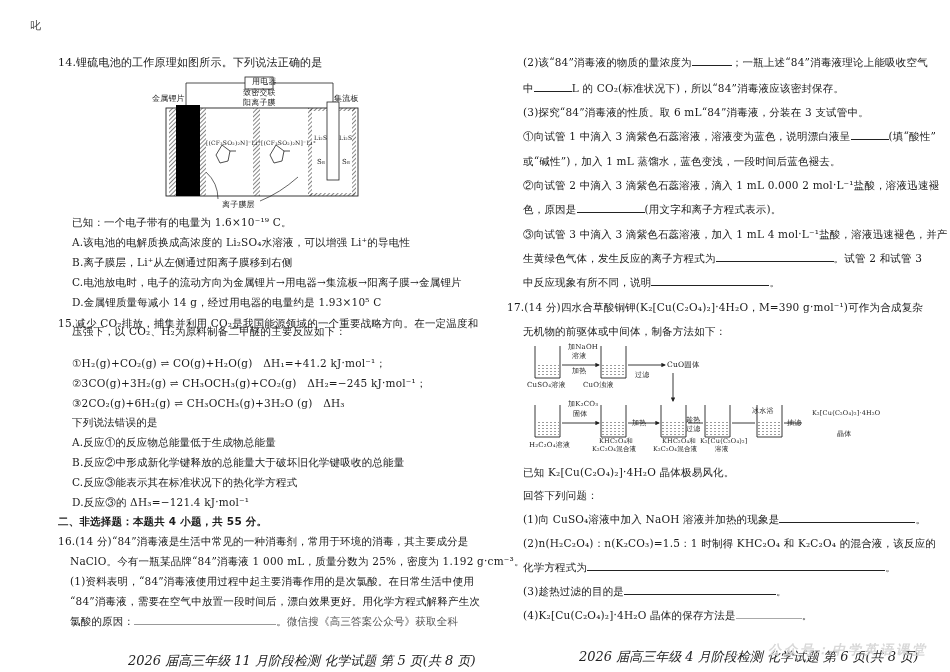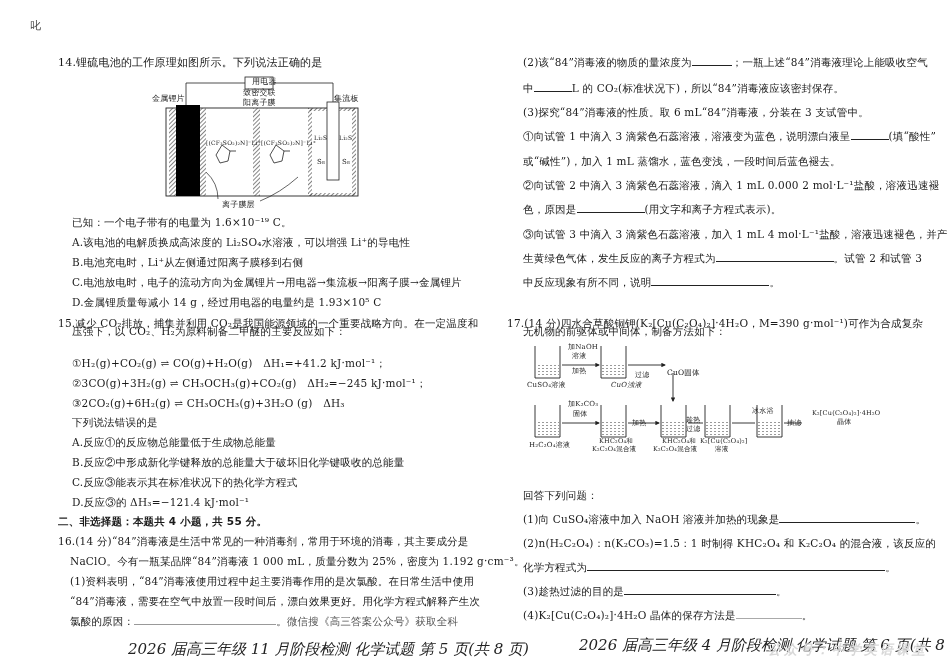--- a/index.html
+++ b/index.html
@@ -5,21 +5,21 @@
   * { margin: 0; padding: 0; box-sizing: border-box; }
   html, body { width: 950px; height: 672px; background: #ffffff; overflow: hidden; }
   body { position: relative; font-family: "DejaVu Serif", "Liberation Serif", serif; color: #1a1a1a; }
   .page { position: absolute; top: 0; height: 672px; }
   .page-left { left: 0; width: 475px; }
   .page-right { left: 475px; width: 475px; }
   .line { position: absolute; font-size: 10.5px; line-height: 14px; white-space: nowrap; letter-spacing: 0.2px; }
   .corner-mark { position: absolute; left: 30px; top: 18px; font-size: 11px; color: #444; }
   .blank { display: inline-block; border-bottom: 1px solid #222; height: 11px; vertical-align: baseline; }
   .bold { font-weight: bold; font-family: "DejaVu Sans", "Liberation Sans", sans-serif; }
-  .footer { position: absolute; font-size: 15px; font-style: italic; white-space: nowrap; color: #222; }
+  .footer { position: absolute; font-size: 13px; font-style: italic; white-space: nowrap; color: #222; margin-top: 12px; }
   .watermark { position: absolute; font-size: 13px; color: #d8d8d8; font-style: italic; white-space: nowrap; letter-spacing: 3px; font-weight: bold; }
   .gray-note { color: #555; }
   .diagram { position: absolute; }
 </style>
 </head>
 <body>
 
 <div class="corner-mark">叱</div>
 
 <div class="page page-left">
@@ -64,21 +64,21 @@
   <div class="line" style="left:206px;top:136px;font-size:6px;">[(CF₃SO₂)₂N]⁻Li⁺</div>
   <div class="line" style="left:261px;top:136px;font-size:6px;">[(CF₃SO₂)₂N]⁻Li⁺</div>
   <div class="line" style="left:314px;top:131px;font-size:6px;">Li₂S</div>
   <div class="line" style="left:339px;top:131px;font-size:6px;">Li₂S</div>
   <div class="line" style="left:317px;top:155px;font-size:7px;">S₈</div>
   <div class="line" style="left:342px;top:155px;font-size:7px;">S₈</div>
   <div class="line" style="left:222px;top:198px;font-size:8px;">离子膜层</div>
 
   <div class="line" style="left:72px;top:215px;">已知：一个电子带有的电量为 1.6×10⁻¹⁹ C。</div>
   <div class="line" style="left:72px;top:235px;">A.该电池的电解质换成高浓度的 Li₂SO₄水溶液，可以增强 Li⁺的导电性</div>
-  <div class="line" style="left:72px;top:255px;">B.电池充电时，Li⁺从左侧通过阳离子膜移到右侧</div>
+  <div class="line" style="left:72px;top:255px;">B.离子膜层，Li⁺从左侧通过阳离子膜移到右侧</div>
   <div class="line" style="left:72px;top:275px;">C.电池放电时，电子的流动方向为金属锂片→用电器→集流板→阳离子膜→金属锂片</div>
   <div class="line" style="left:72px;top:295px;">D.金属锂质量每减小 14 g，经过用电器的电量约是 1.93×10⁵ C</div>
 
   <div class="line" style="left:58px;top:316px;">15.减少 CO₂排放，捕集并利用 CO₂是我国能源领域的一个重要战略方向。在一定温度和</div>
   <div class="line" style="left:72px;top:324px;">压强下，以 CO₂、H₂为原料制备二甲醚的主要反应如下：</div>
   <div class="line" style="left:72px;top:356px;">①H₂(g)+CO₂(g) ⇌ CO(g)+H₂O(g)　ΔH₁=+41.2 kJ·mol⁻¹；</div>
   <div class="line" style="left:72px;top:376px;">②3CO(g)+3H₂(g) ⇌ CH₃OCH₃(g)+CO₂(g)　ΔH₂=−245 kJ·mol⁻¹；</div>
   <div class="line" style="left:72px;top:396px;">③2CO₂(g)+6H₂(g) ⇌ CH₃OCH₃(g)+3H₂O (g)　ΔH₃</div>
   <div class="line" style="left:72px;top:415px;">下列说法错误的是</div>
   <div class="line" style="left:72px;top:435px;">A.反应①的反应物总能量低于生成物总能量</div>
@@ -113,21 +113,21 @@
   <div class="line" style="left:48px;top:202px;">
     <span>色，原因是</span><span class="blank" style="width:68px;"></span><span>(用文字和离子方程式表示)。</span>
   </div>
   <div class="line" style="left:48px;top:227px;">③向试管 3 中滴入 3 滴紫色石蕊溶液，加入 1 mL 4 mol·L⁻¹盐酸，溶液迅速褪色，并产</div>
   <div class="line" style="left:48px;top:251px;">
     <span>生黄绿色气体，发生反应的离子方程式为</span><span class="blank" style="width:118px;"></span><span>。试管 2 和试管 3</span>
   </div>
   <div class="line" style="left:48px;top:275px;">
     <span>中反应现象有所不同，说明</span><span class="blank" style="width:118px;"></span><span>。</span>
   </div>
-  <div class="line" style="left:32px;top:316px;">17.(14 分)四水合草酸铜钾(K₂[Cu(C₂O₄)₂]·4H₂O，M=390 g·mol⁻¹)可作为合成复杂</div>
+  <div class="line" style="left:32px;top:300px;">17.(14 分)四水合草酸铜钾(K₂[Cu(C₂O₄)₂]·4H₂O，M=390 g·mol⁻¹)可作为合成复杂</div>
   <div class="line" style="left:48px;top:324px;">无机物的前驱体或中间体，制备方法如下：</div>
 
   <svg class="diagram" style="left:55px;top:343px;" width="380" height="100" viewBox="0 0 380 100">
     <defs>
       <pattern id="dots" width="4" height="3" patternUnits="userSpaceOnUse">
         <line x1="0" y1="1.5" x2="2" y2="1.5" stroke="#555" stroke-width="0.6"></line>
       </pattern>
       <marker id="arr" markerWidth="5" markerHeight="5" refX="4" refY="2.5" orient="auto">
         <path d="M0,0 L5,2.5 L0,5 Z" fill="#222"></path>
       </marker>
@@ -157,40 +157,41 @@
       <line x1="98" y1="80" x2="129" y2="80" marker-end="url(#arr)"></line>
       <line x1="158" y1="80" x2="173" y2="80"></line>
       <line x1="202" y1="80" x2="225" y2="80"></line>
       <line x1="254" y1="80" x2="272" y2="80"></line>
     </g>
   </svg>
   <div class="line" style="left:52px;top:378px;font-size:7px;">CuSO₄溶液</div>
   <div class="line" style="left:93px;top:343px;font-size:7px;line-height:9px;">加NaOH</div>
   <div class="line" style="left:97px;top:352px;font-size:7px;line-height:9px;">溶液</div>
   <div class="line" style="left:97px;top:367px;font-size:7px;line-height:9px;">加热</div>
-  <div class="line" style="left:136px;top:378px;font-size:7px;font-style:italic;">CuO浊液</div>
+  <div class="line" style="left:108px;top:378px;font-size:7px;">CuO浊液</div>
   <div class="line" style="left:160px;top:368px;font-size:7px;">过滤</div>
-  <div class="line" style="left:192px;top:358px;font-size:7.5px;margin-top:8px;">CuO固体</div>
+  <div class="line" style="left:192px;top:358px;font-size:7.5px;">CuO固体</div>
   <div class="line" style="left:54px;top:438px;font-size:7px;">H₂C₂O₄溶液</div>
   <div class="line" style="left:93px;top:400px;font-size:7px;line-height:9px;">加K₂CO₃</div>
   <div class="line" style="left:98px;top:410px;font-size:7px;line-height:9px;">固体</div>
   <div class="line" style="left:124px;top:437px;font-size:6.5px;line-height:8px;">KHC₂O₄和</div>
   <div class="line" style="left:117px;top:445px;font-size:6.5px;line-height:8px;">K₂C₂O₄混合液</div>
   <div class="line" style="left:157px;top:416px;font-size:7px;">加热</div>
   <div class="line" style="left:187px;top:437px;font-size:6.5px;line-height:8px;">KHC₂O₄和</div>
   <div class="line" style="left:178px;top:445px;font-size:6.5px;line-height:8px;">K₂C₂O₄混合液</div>
   <div class="line" style="left:211px;top:416px;font-size:7px;line-height:9px;">趁热</div>
   <div class="line" style="left:211px;top:425px;font-size:7px;line-height:9px;">过滤</div>
   <div class="line" style="left:225px;top:437px;font-size:6.5px;line-height:8px;">K₂[Cu(C₂O₄)₂]</div>
   <div class="line" style="left:240px;top:445px;font-size:6.5px;line-height:8px;">溶液</div>
   <div class="line" style="left:259px;top:404px;font-size:7px;margin-left:18px;">冰水浴</div>
   <div class="line" style="left:312px;top:416px;font-size:7px;">抽滤</div>
   <div class="line" style="left:337px;top:409px;font-size:6.5px;line-height:8px;">K₂[Cu(C₂O₄)₂]·4H₂O</div>
-  <div class="line" style="left:362px;top:418px;font-size:7px;line-height:9px;">晶体</div>
-
+  <div class="line" style="left:362px;top:430px;font-size:7px;line-height:9px;">晶体</div>
+
+  <div class="line" style="left:48px;top:465px;">已知 K₂[Cu(C₂O₄)₂]·4H₂O 晶体极易风化。</div>
   <div class="line" style="left:48px;top:488px;">回答下列问题：</div>
   <div class="line" style="left:48px;top:512px;">
     <span>(1)向 CuSO₄溶液中加入 NaOH 溶液并加热的现象是</span><span class="blank" style="width:136px;"></span><span>。</span>
   </div>
   <div class="line" style="left:48px;top:536px;">(2)n(H₂C₂O₄)：n(K₂CO₃)=1.5：1 时制得 KHC₂O₄ 和 K₂C₂O₄ 的混合液，该反应的</div>
   <div class="line" style="left:48px;top:560px;">
     <span>化学方程式为</span><span class="blank" style="width:298px;"></span><span>。</span>
   </div>
   <div class="line" style="left:48px;top:584px;">
     <span>(3)趁热过滤的目的是</span><span class="blank" style="width:152px;"></span><span>。</span>

